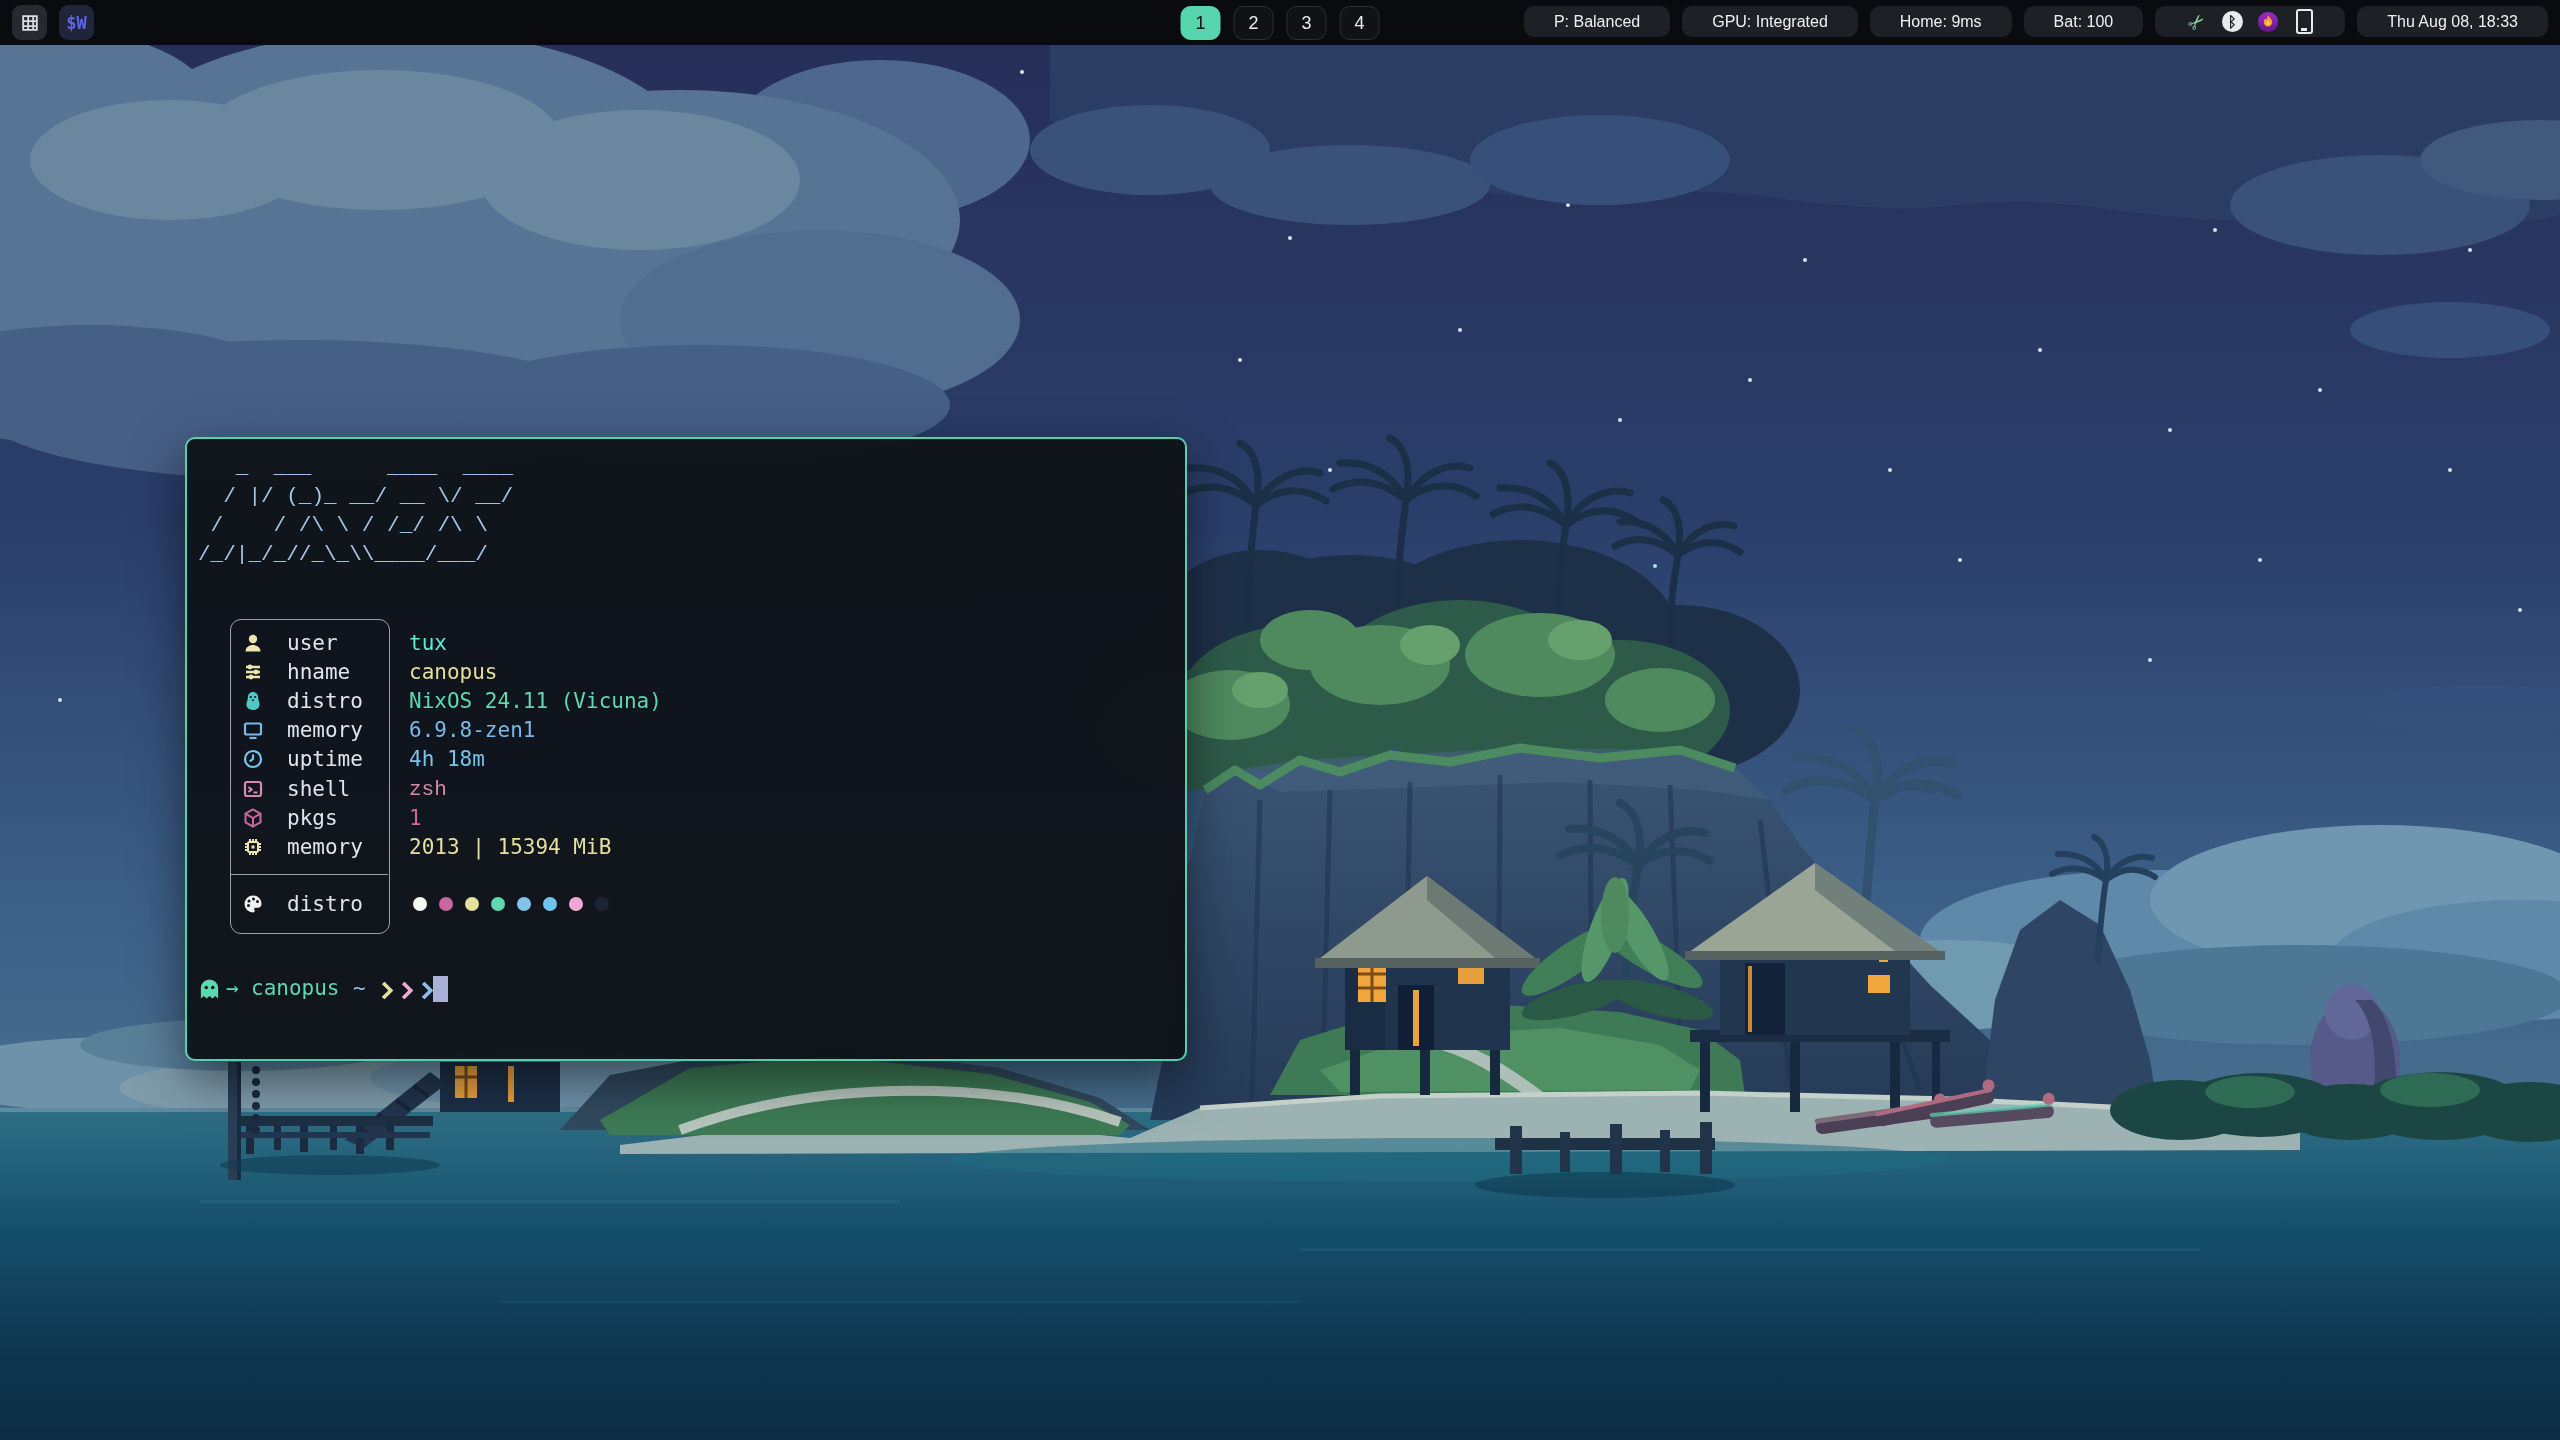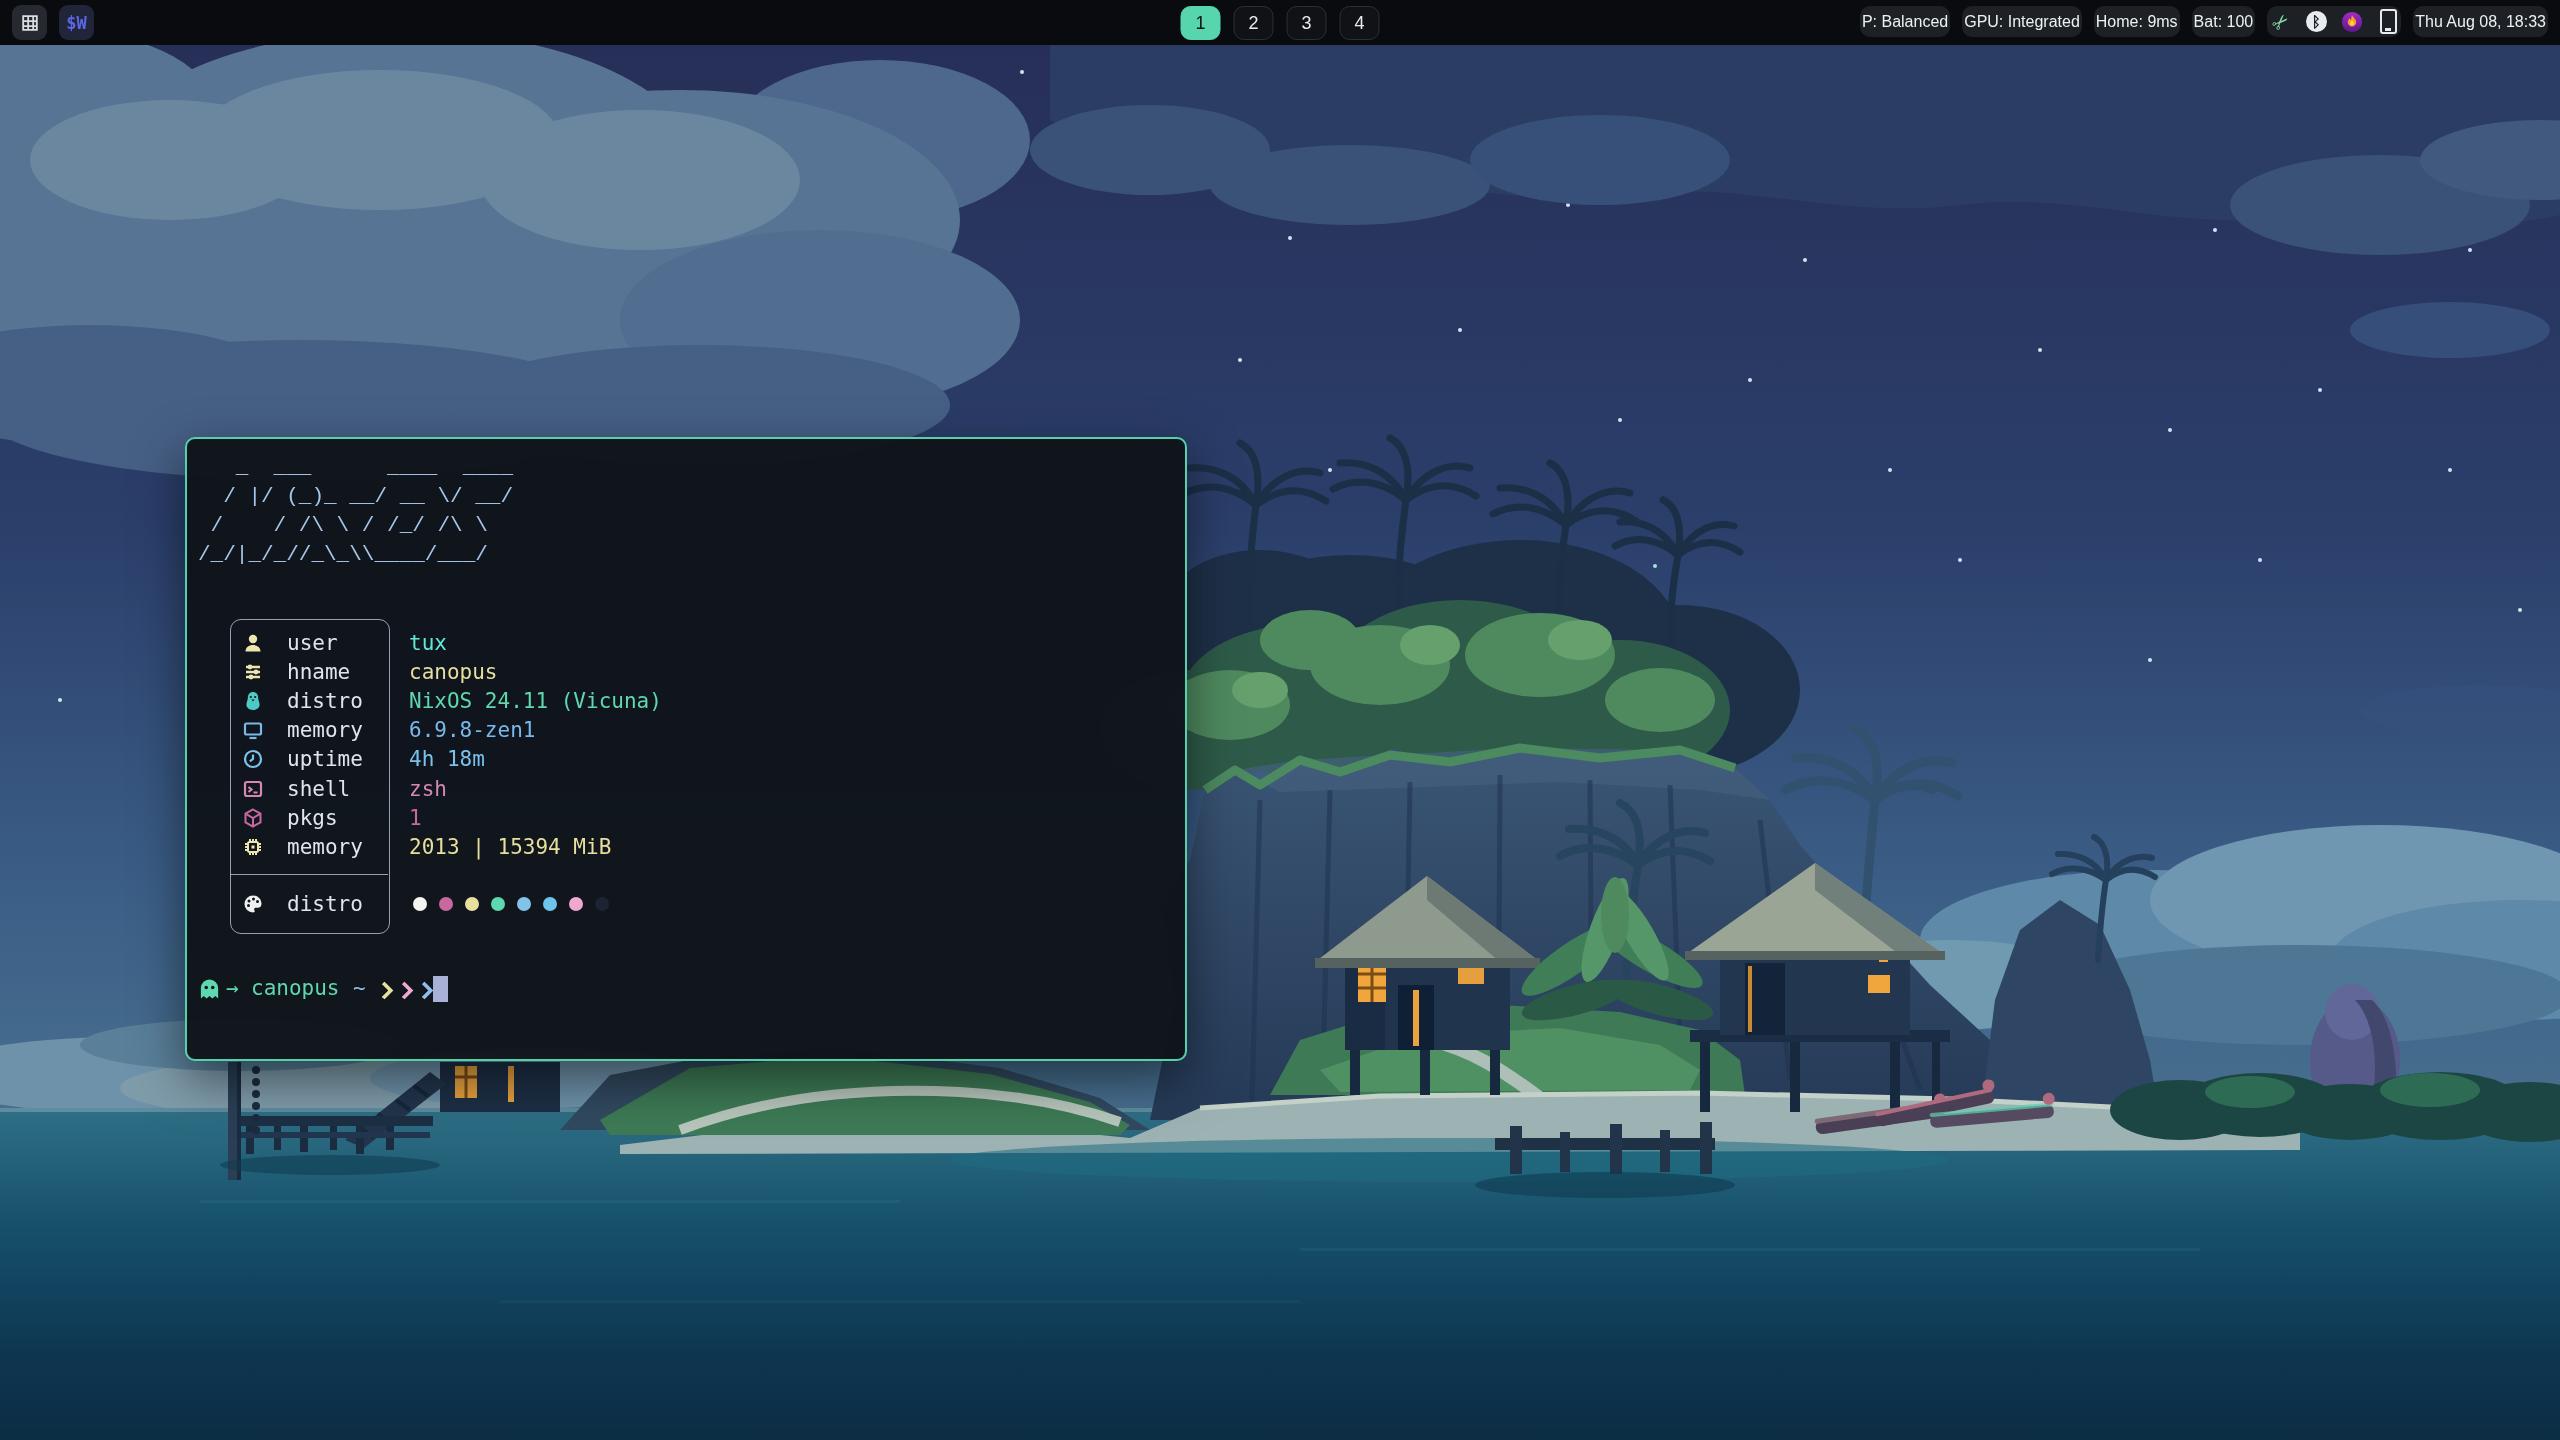--- a/index.html
+++ b/index.html
@@ -12,21 +12,21 @@
   
   .topbar{position:absolute;left:0;top:0;width:2560px;height:45px;background:#0a0b0e;z-index:40;}
   .bar-left{position:absolute;left:12px;top:5px;display:flex;gap:12px;align-items:center;}
   .icon-btn{width:35px;height:35px;border-radius:9px;background:#26292f;display:flex;align-items:center;justify-content:center;cursor:pointer;}
   .icon-btn.appw{background:#20253a;color:#5b67e8;font-family:"DejaVu Sans Mono",monospace;font-weight:bold;font-size:17px;}
   .workspaces{position:absolute;left:50%;top:6px;transform:translateX(-50%);display:flex;gap:13px;}
   .ws{width:38px;height:32px;border-radius:10px;background:#101216;border:1px solid #2b2f36;color:#e8eaed;
       font-size:18px;display:flex;align-items:center;justify-content:center;cursor:pointer;}
   .ws.active{background:#57d6ad;border-color:#57d6ad;color:#0d1014;}
   .bar-right{position:absolute;right:12px;top:6px;display:flex;gap:12px;align-items:center;height:31px;}
-  .pill{height:31px;background:#1d2126;border-radius:10px;padding:0 2px;color:#eef0f2;font-size:16px;
+  .pill{height:31px;background:#1d2126;border-radius:10px;padding:0 30px;color:#eef0f2;font-size:16px;
         display:flex;align-items:center;white-space:nowrap;}
   .tray{gap:14px;}
   .tray-ico{display:flex;align-items:center;justify-content:center;width:22px;height:24px;}
   .scissors{color:#86d6a4;font-size:20px;transform:rotate(-45deg);font-family:"DejaVu Sans",sans-serif;}
   .bt{width:21px;height:21px;border-radius:50%;background:#e9ecef;color:#1a2230;display:flex;align-items:center;justify-content:center;
       font-size:15px;font-weight:bold;font-family:"DejaVu Sans",sans-serif;}
   .phone{width:13px;height:21px;border:2px solid #e9ecef;border-radius:3px;position:relative;}
   .phone::after{content:"";position:absolute;left:50%;transform:translateX(-50%);bottom:1px;width:6px;height:3px;background:#e9ecef;}
 
   
@@ -511,21 +511,21 @@
       <span class="rv" style="color: rgb(121, 194, 234);">4h 18m</span>
     </div>
     <div class="irow" style="top:335px">
       <span class="ri" style="color: rgb(214, 136, 178);">
         <svg width="22" height="22" viewBox="0 0 22 22" fill="none" stroke="currentColor" stroke-width="2.2">
             <rect x="3" y="4" width="16" height="14" rx="2"></rect>
             <path d="M6.5,9 l3,2.5 -3,2.5 M11.5,14.5 h4"></path>
           </svg>
         </span>
       <span class="rl">shell</span>
-      <span class="rv" style="color: rgb(214, 136, 178);">zsh</span>
+      <span class="rv" style="color: rgb(214, 136, 178); font-family: Liberation Mono, monospace;">zsh</span>
     </div>
     <div class="irow" style="top:364.2px">
       <span class="ri" style="color: rgb(201, 103, 159);">
         <svg width="22" height="22" viewBox="0 0 22 22" fill="none" stroke="currentColor" stroke-width="2">
             <path d="M11,2.5 l7.5,4.2 v8.6 L11,19.5 l-7.5,-4.2 V6.7 Z"></path>
             <path d="M3.5,6.7 L11,11 l7.5,-4.3 M11,11 v8.5"></path>
           </svg>
         </span>
       <span class="rl">pkgs</span>
       <span class="rv" style="color: rgb(201, 103, 159);">1</span>

